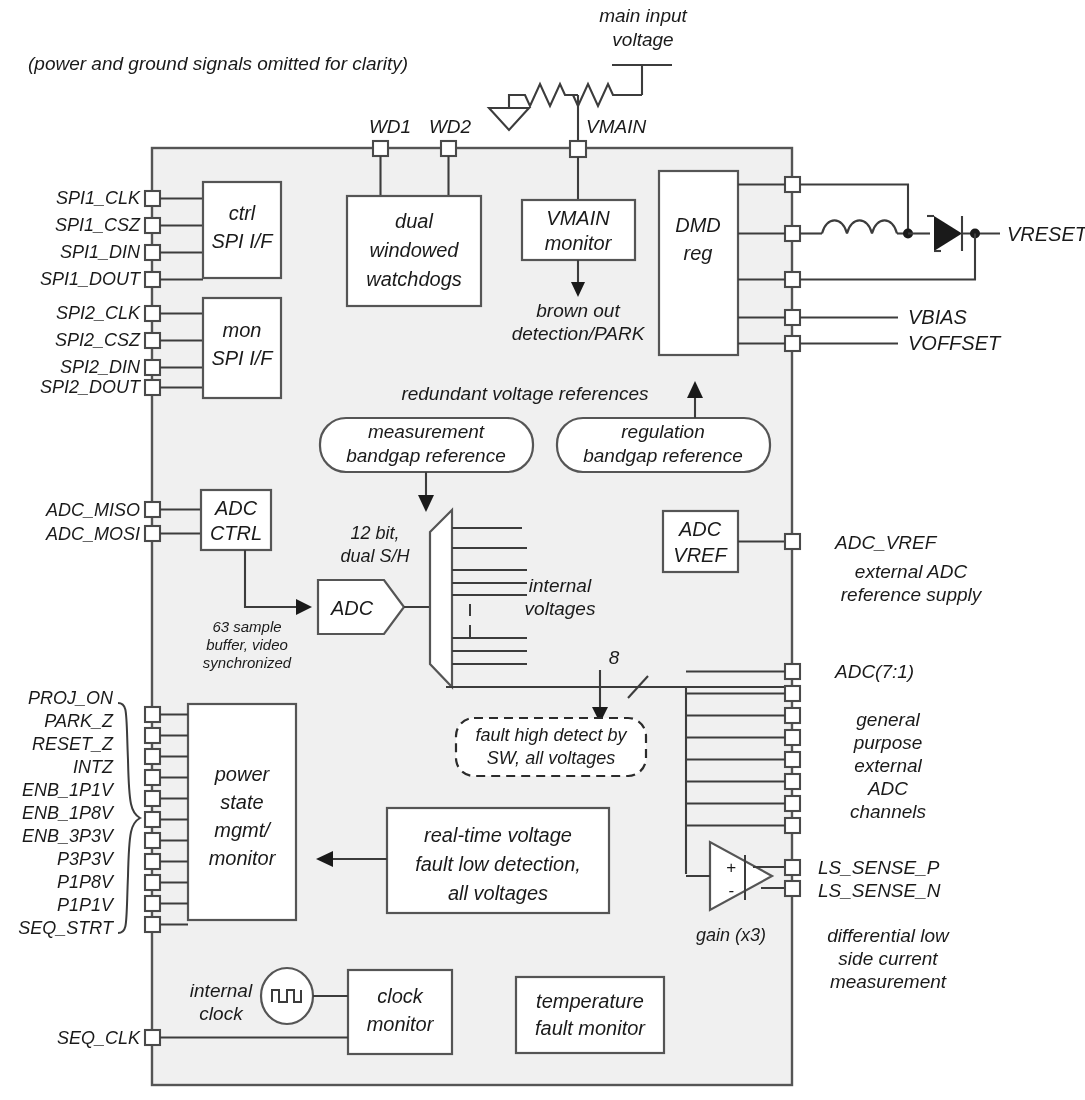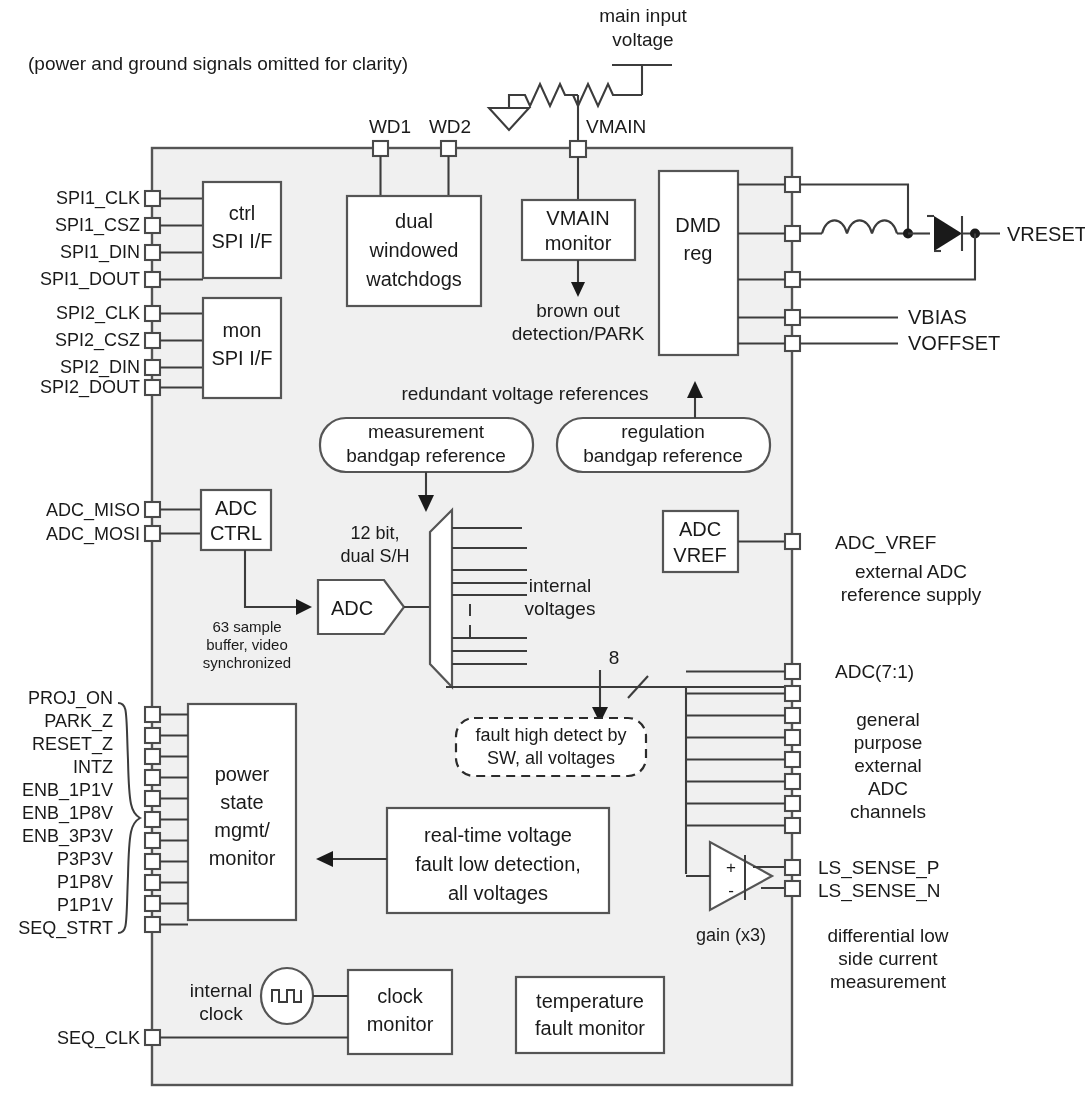--- a/index.html
+++ b/index.html
@@ -1,17 +1,17 @@
 <!DOCTYPE html>
 <html><head>
 <meta charset="utf-8">
 <style>
   html,body{margin:0;padding:0;background:#ffffff;}
   body{width:1085px;height:1100px;font-family:"Liberation Sans",sans-serif;overflow:hidden;}
-  #stage{position:relative;width:942px;height:1100px;}
+  #stage{position:relative;width:942px;height:1100px;font-style:italic;}
   svg#diagram{position:absolute;left:0;top:0;width:1085px;height:1100px;}
   .lbl{font-family:"Liberation Sans",sans-serif;fill:#1a1a1a;}
   .t20{font-size:20px;}
   .t19{font-size:19px;}
   .t18{font-size:18px;}
   .t17{font-size:17px;}
   .t15{font-size:15px;}
   .mid{text-anchor:middle;}
   .end{text-anchor:end;}
   .start{text-anchor:start;}

